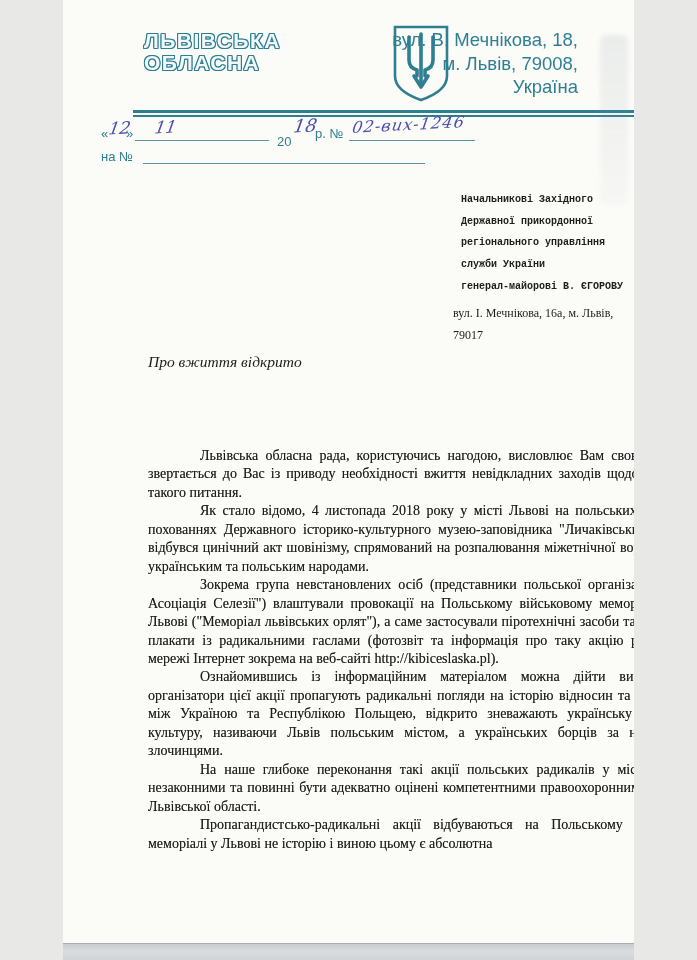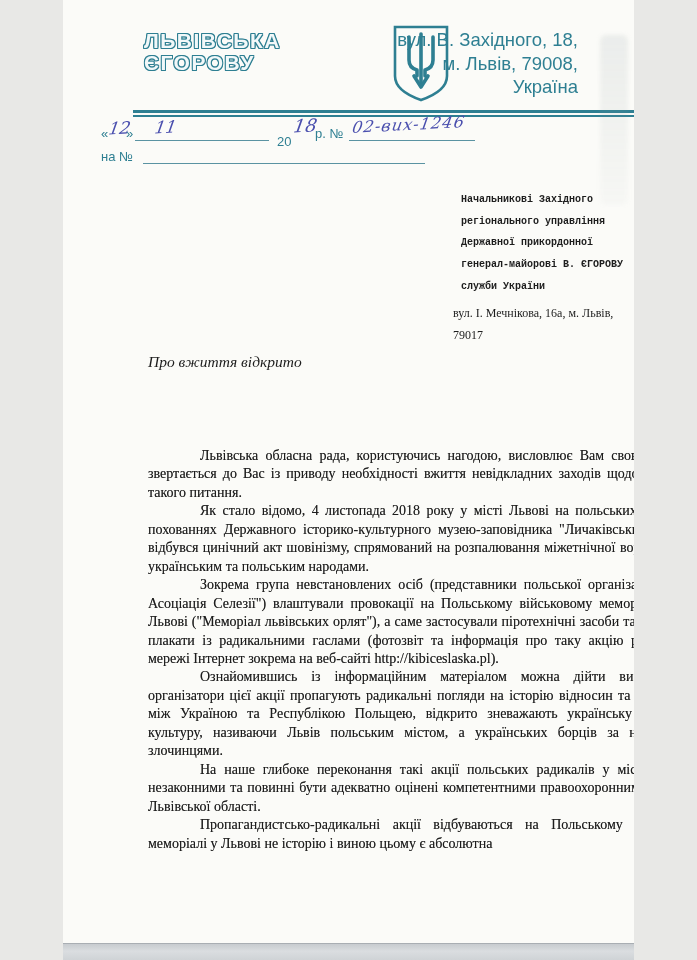--- a/index.html
+++ b/index.html
@@ -73,37 +73,37 @@
     background:linear-gradient(180deg,#c7cbcf 0%, #dadde0 45%, #cfd3d6 100%);
   }
 </style>
 </head>
 <body>
 
 <div class="page">
 
   <div class="org-logo">
     <div>ЛЬВІВСЬКА</div>
-    <div>ЄГОРОВУ</div>
+    <div>ОБЛАСНА</div>
   </div>
 
   <div class="emblem">
     <svg width="60" height="79" viewBox="0 0 60 79">
       <path d="M4 3 H56 V52 Q56 67 30 76 Q4 67 4 52 Z" fill="none" stroke="#2e7f92" stroke-width="2.6"></path>
       <g stroke="#2e7f92" stroke-width="3.6" fill="none" stroke-linecap="round" stroke-linejoin="round">
         <path d="M18 13 V36 Q18 44 26 46 L26 52"></path>
         <path d="M42 13 V36 Q42 44 34 46 L34 52"></path>
         <path d="M30 10 V61"></path>
         <path d="M23 52 L30 63 L37 52"></path>
       </g>
     </svg>
   </div>
 
   <div class="lh-address">
-    <div>вул. В. Західного, 18,</div>
+    <div>вул. В. Мечнікова, 18,</div>
     <div>м. Львів, 79008,</div>
     <div>Україна</div>
   </div>
 
   <div class="rule"></div>
 
   <span class="ref-print" style="left:38px; top:126px;">«</span>
   <span class="hw" style="left:46px; top:118px; font-size:17px;">12</span>
   <span class="ref-print" style="left:63px; top:126px;">»</span>
   <div class="ref-underline" style="left:72px; top:123px; width:134px;"></div>
@@ -111,24 +111,24 @@
   <span class="ref-print" style="left:214px; top:134px;">20</span>
   <span class="hw" style="left:231px; top:115px; font-size:18px;">18</span>
   <span class="ref-print" style="left:252px; top:126px;">р. №</span>
   <div class="ref-underline" style="left:286px; top:123px; width:126px;"></div>
   <span class="hw" style="left:290px; top:115px; font-size:16px; letter-spacing:1px;">02-вих-1246</span>
   <span class="ref-print" style="left:38px; top:149px;">на №</span>
   <div class="ref-underline" style="left:80px; top:146px; width:282px;"></div>
 
   <div class="addressee">
     <div>Начальникові Західного</div>
+    <div>Державної прикордонної</div>
     <div>регіонального управління</div>
-    <div>Державної прикордонної</div>
+    <div>служби України</div>
     <div>генерал-майорові В. ЄГОРОВУ</div>
-    <div>служби України</div>
   </div>
   <div class="addressee-address">
     <div>вул. І. Мечнікова, 16а, м. Львів,</div>
     <div>79017</div>
   </div>
 
   <div class="subject">Про вжиття відкрито</div>
 
   <div class="body-text">
     <p>Львівська обласна рада, користуючись нагодою, висловлює Вам свою повагу та звертається до Вас із приводу необхідності вжиття невідкладних заходів щодо вирішення такого питання.</p>

